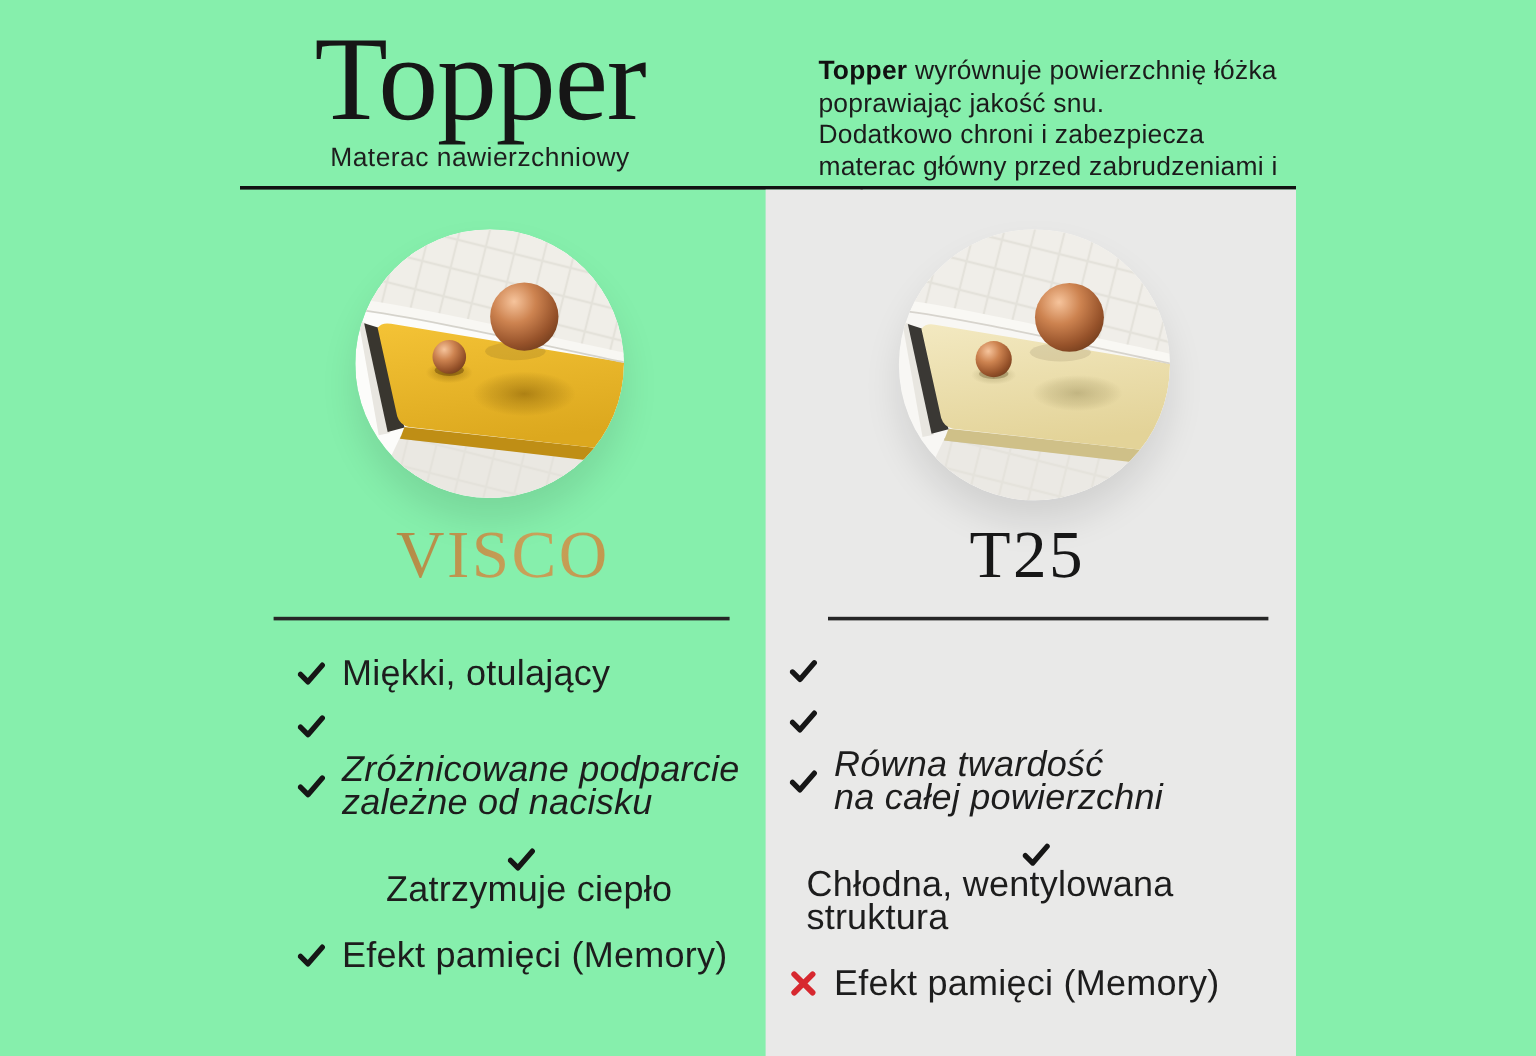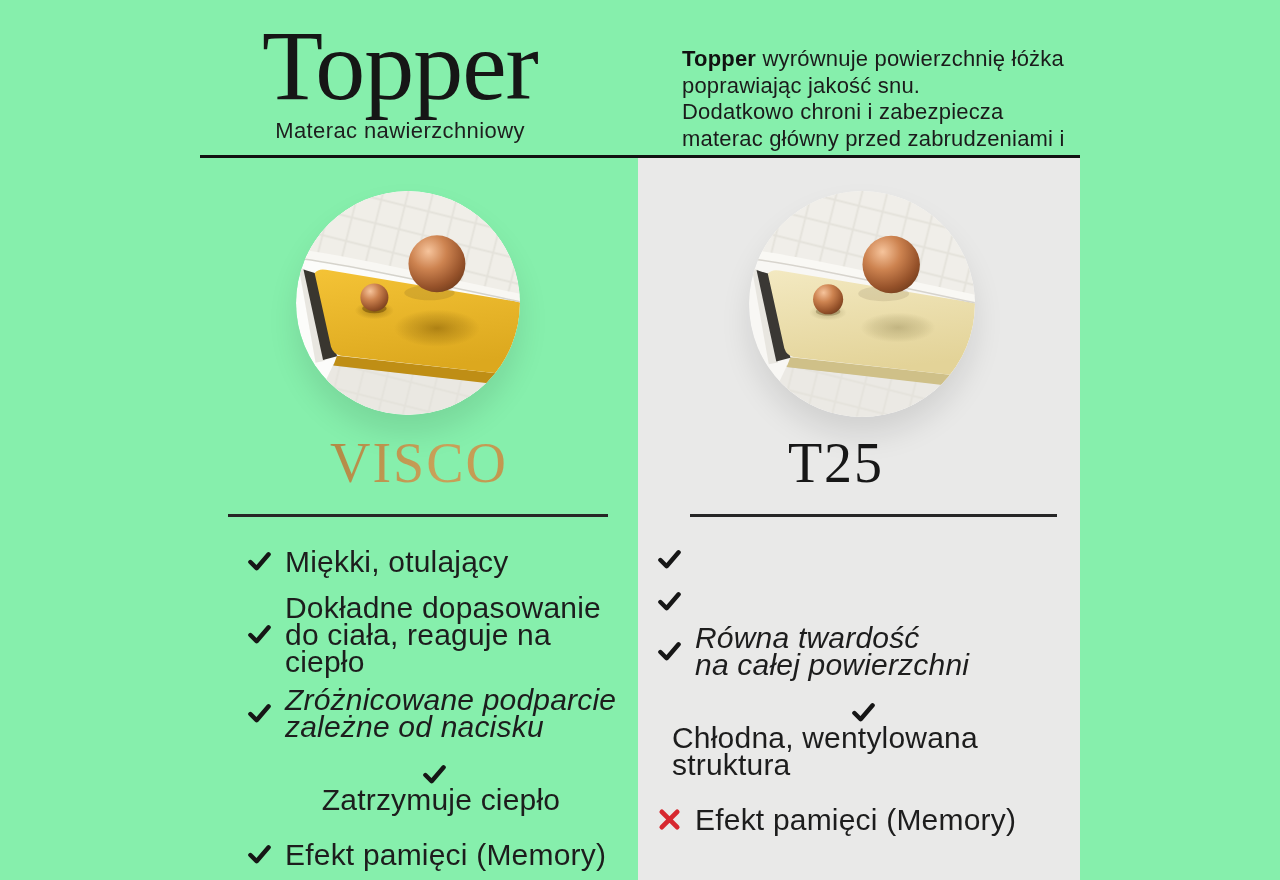--- a/index.html
+++ b/index.html
@@ -35,21 +35,21 @@
     position:absolute;top:428px;text-align:center;
     font-family:"Liberation Serif","DejaVu Serif",serif;font-weight:400;
     font-size:56px;line-height:70px;letter-spacing:2px;
   }
   .col-name.visco{
     left:200px;width:438px;
     background:linear-gradient(105deg,#9c7232 5%,#c9a159 55%,#b3873c 95%);
     -webkit-background-clip:text;background-clip:text;
     -webkit-text-fill-color:transparent;color:#b5893f;
   }
-  .col-name.t25{left:638px;width:396px;color:#171717;}
+  .col-name.t25{left:658px;width:396px;color:#171717;}
   .name-divider{position:absolute;top:514px;height:2.5px;background:#262626;}
   .name-divider.left{left:228px;width:380px;}
   .name-divider.right{left:690px;width:367px;}
   
   .features{position:absolute;top:546px;}
   .features.left{left:248px;width:372px;}
   .features.right{left:658px;width:410px;}
   .feat-row{display:flex;align-items:center;}
   .feat-row.m1{margin-top:2px;}
   .feat-row.m2{margin-top:19px;}
@@ -189,22 +189,20 @@
           </svg>
         </span>
       <span class="feat-text">Miękki, otulający</span>
     </div>
     <div class="feat-row m2">
       <span class="feat-icon">
           <svg viewBox="0 0 24 24">
             <path d="M2.5 12.5 L9 19 L21.5 4.5" fill="none" stroke="#161616" stroke-width="4.6" stroke-linecap="round" stroke-linejoin="round"></path>
           </svg>
         </span>
-      <span class="feat-text">Dokładne dopasowanie
-do ciała, reaguje na ciepło</span>
     </div>
     <div class="feat-row m3">
       <span class="feat-icon">
           <svg viewBox="0 0 24 24">
             <path d="M2.5 12.5 L9 19 L21.5 4.5" fill="none" stroke="#161616" stroke-width="4.6" stroke-linecap="round" stroke-linejoin="round"></path>
           </svg>
         </span>
       <span class="feat-text">Zróżnicowane podparcie
 zależne od nacisku</span>
     </div>

